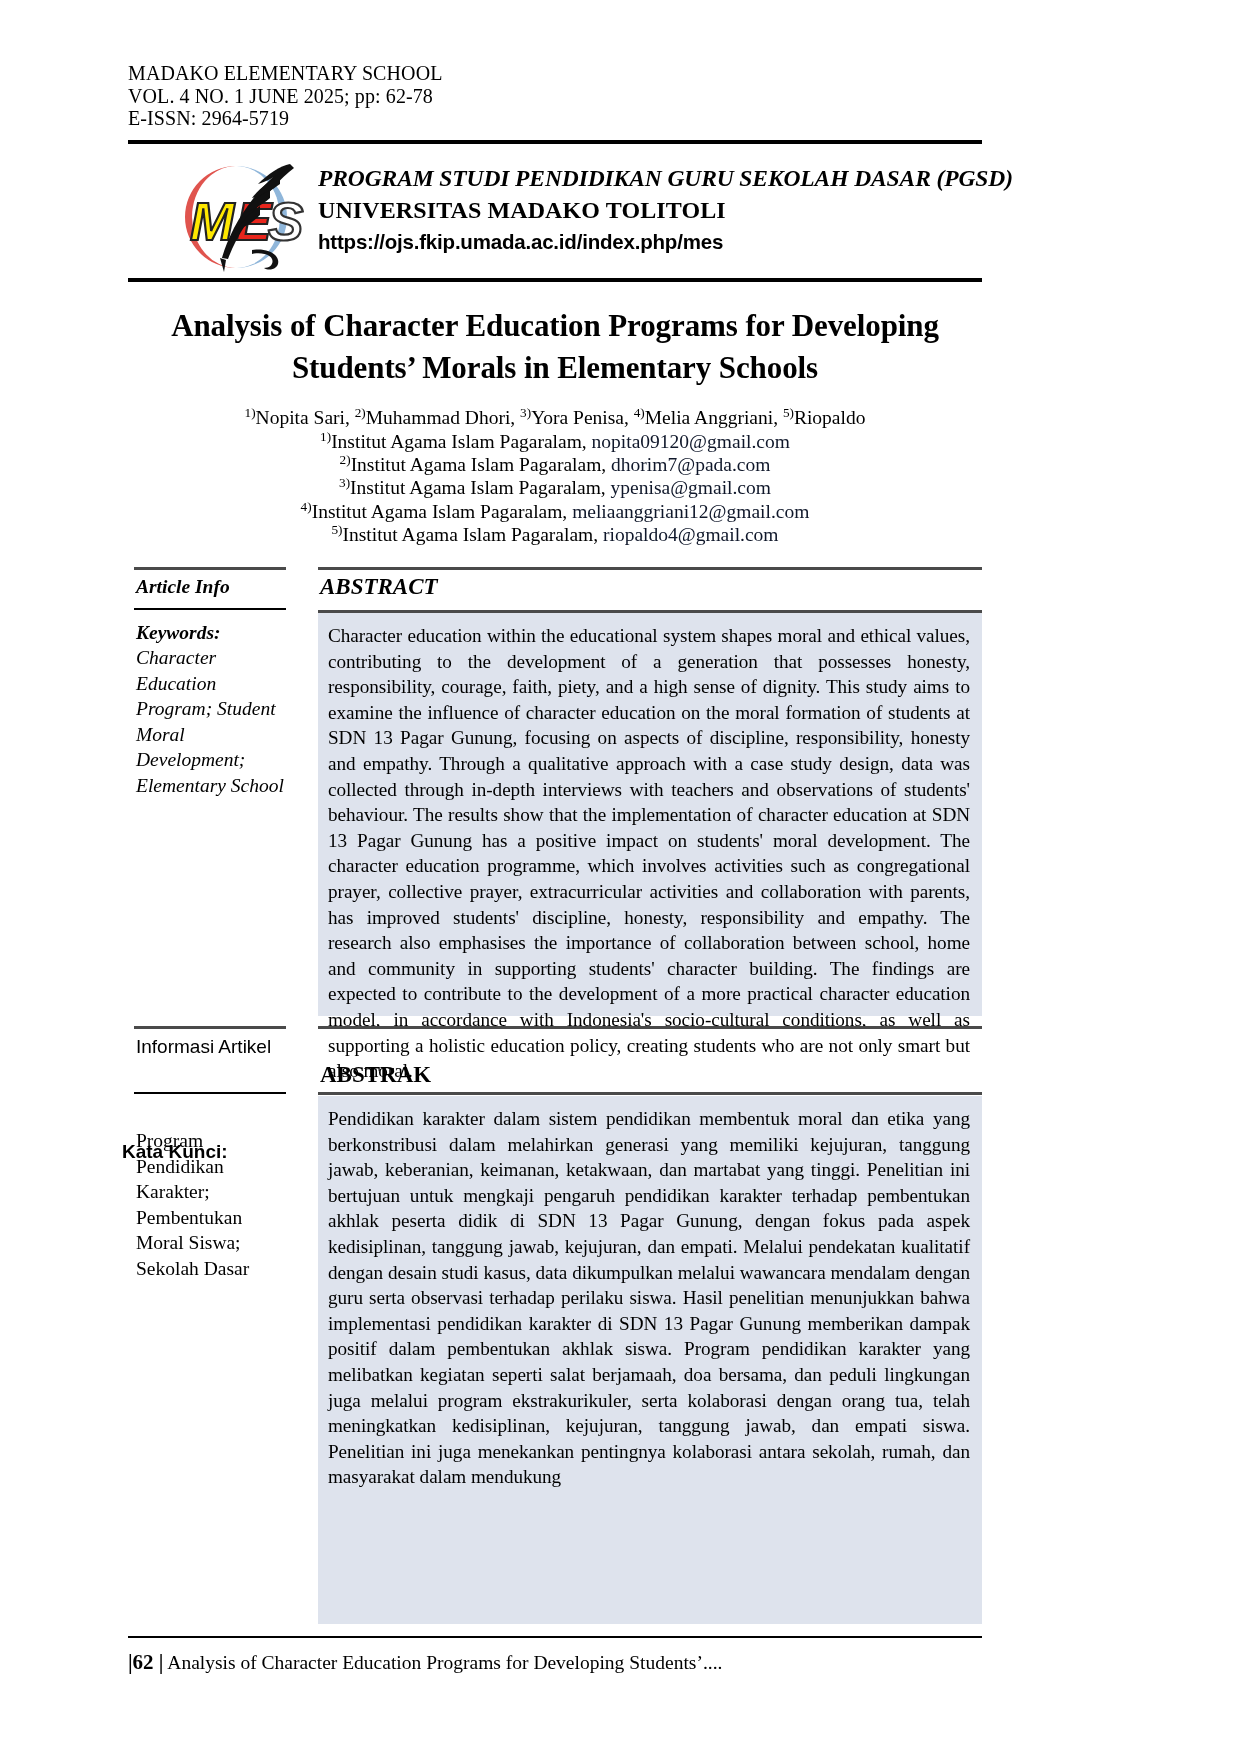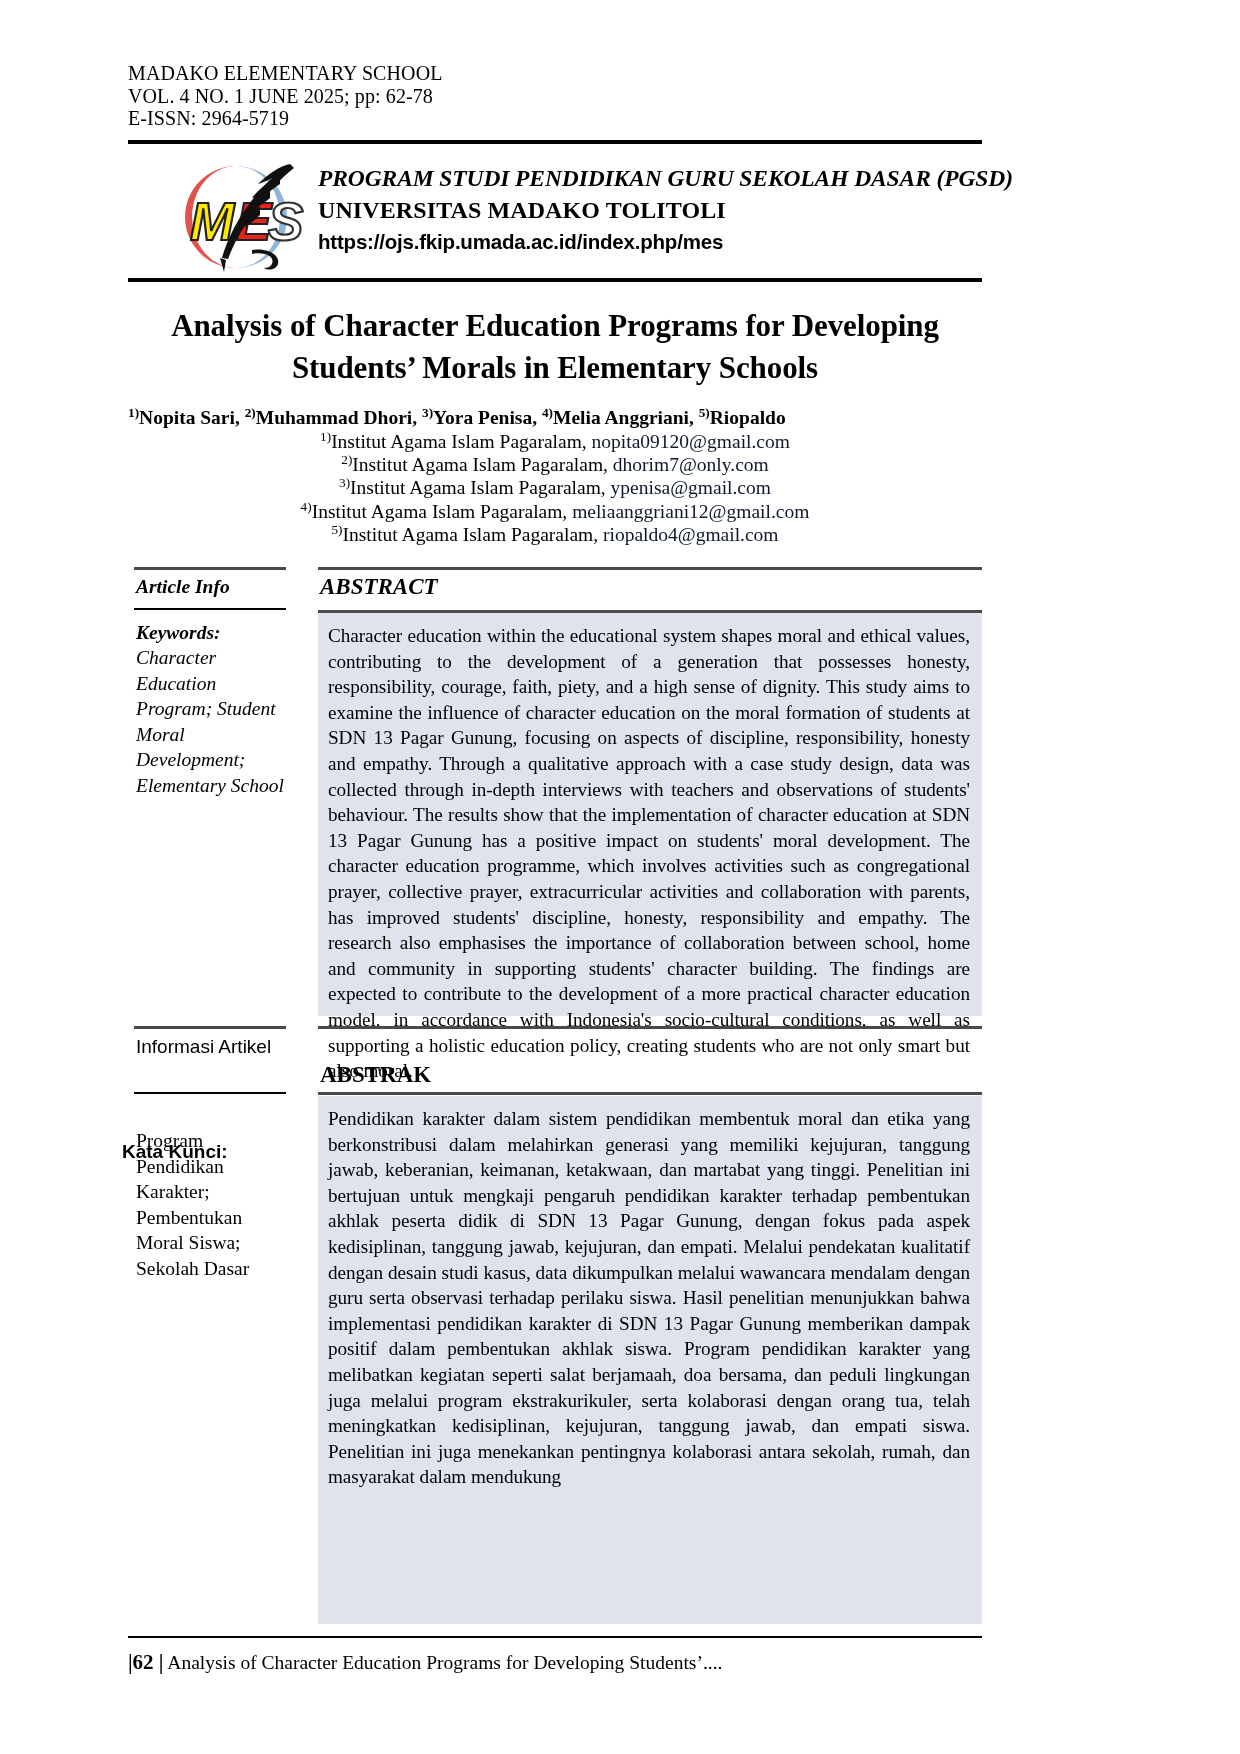--- a/index.html
+++ b/index.html
@@ -102,21 +102,22 @@
     line-height: 42px;
     letter-spacing: -0.1px;
   }
 
   
   .authors {
     position: absolute;
     left: 128px;
     top: 405px;
     width: 854px;
-    font-weight: bold;
+    text-align: center;
+    font-weight: normal;
     font-size: 19.5px;
     line-height: 26px;
   }
   .affils {
     position: absolute;
     left: 128px;
     top: 430px;
     width: 854px;
     text-align: center;
     font-size: 19.5px;
@@ -294,21 +295,21 @@
     <sup>5)</sup><span>Riopaldo</span>
   </div>
 
   <div class="affils">
     <div>
       <sup>1)</sup><span>Institut Agama Islam Pagaralam,</span>
       <span class="mail">nopita09120@gmail.com</span>
     </div>
     <div>
       <sup>2)</sup><span>Institut Agama Islam Pagaralam,</span>
-      <span class="mail">dhorim7@only.com</span>
+      <span class="mail">dhorim7@pada.com</span>
     </div>
     <div>
       <sup>3)</sup><span>Institut Agama Islam Pagaralam,</span>
       <span class="mail">ypenisa@gmail.com</span>
     </div>
     <div>
       <sup>4)</sup><span>Institut Agama Islam Pagaralam,</span>
       <span class="mail">meliaanggriani12@gmail.com</span>
     </div>
     <div>

